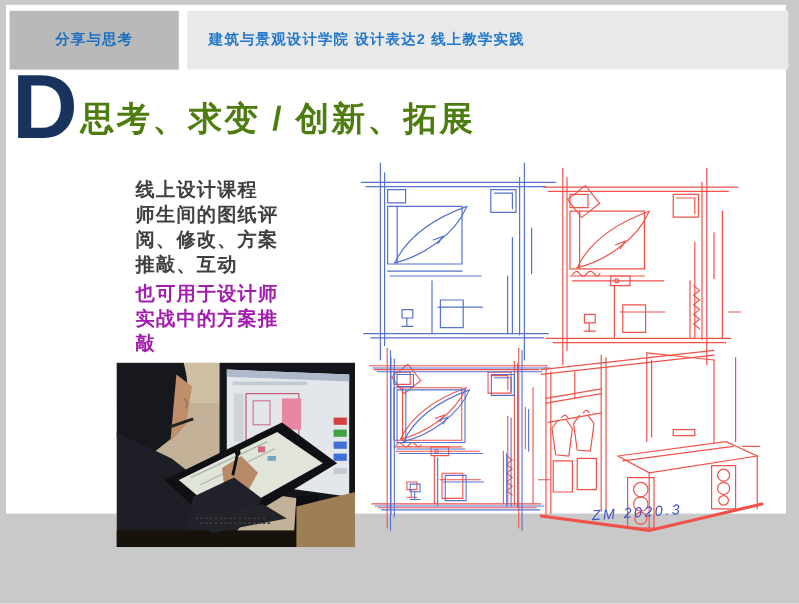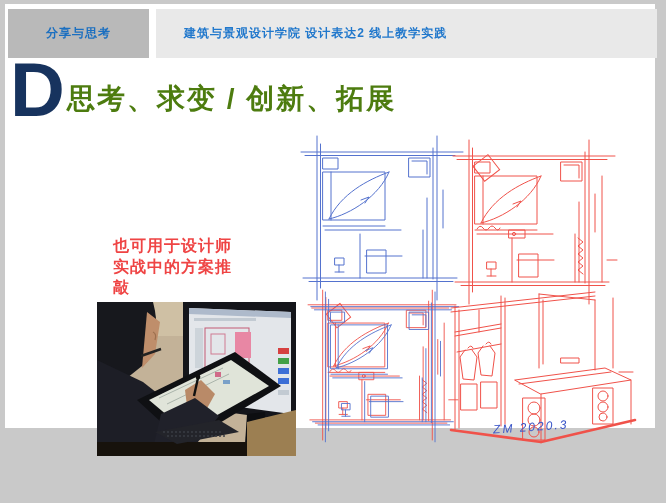--- a/index.html
+++ b/index.html
@@ -21,39 +21,39 @@
   }
   .tab span{
     color:#1b6fc0;font-weight:bold;font-size:12px;letter-spacing:1px;
   }
   .header{
     position:absolute;left:151px;top:5px;width:501px;height:49px;
     background:#e9e9e9;
     display:flex;align-items:center;
   }
   .header span{
-    margin-left:28px;color:#2178cc;font-weight:bold;font-size:12px;letter-spacing:1px;
+    margin-left:18px;color:#2178cc;font-weight:bold;font-size:12px;letter-spacing:1px;
   }
   
   .big-letter{
     position:absolute;left:5px;top:48px;
     font-size:76px;line-height:1;font-weight:bold;color:#17335e;
   }
   .title-text{
     position:absolute;left:62px;top:76px;
     font-size:28px;font-weight:bold;color:#4d7c0f;letter-spacing:2px;white-space:nowrap;
   }
   
   .body-primary,.body-secondary{
     position:absolute;left:108px;margin:0;
     font-size:16px;line-height:21px;font-weight:bold;
     white-space:pre-line;letter-spacing:1px;
   }
   .body-primary{top:144px;color:#404040;}
-  .body-secondary{top:231px;color:#ef4444;}
+  .body-secondary{top:231px;color:#a21caf;}
   
   .photo{
     position:absolute;left:92px;top:298px;width:199px;height:154px;overflow:hidden;
   }
   .photo svg{display:block;}
   
   .sk{position:absolute;overflow:visible;}
   .sk-blue-plan{left:300px;top:134px;width:155px;height:162px;}
   .sk-red-plan{left:452px;top:138px;width:155px;height:162px;}
   .sk-overlay-plan{left:305px;top:288px;width:145px;height:148px;}
@@ -73,20 +73,24 @@
     <span>分享与思考</span>
   </div>
 
   <div class="header">
     <span>建筑与景观设计学院 设计表达2 线上教学实践</span>
   </div>
 
   <span class="big-letter">D</span>
   <span class="title-text">思考、求变 / 创新、拓展</span>
 
+  <p class="body-primary">线上设计课程
+师生间的图纸评
+阅、修改、方案
+推敲、互动</p>
   <p class="body-secondary">也可用于设计师
 实战中的方案推
 敲</p>
 
   <div class="photo">
     <svg width="199" height="154" viewBox="0 0 199 154">
       <rect width="199" height="154" fill="#c3b298"></rect>
       <rect x="0" y="0" width="199" height="34" fill="#cfc0a4"></rect>
       <rect x="150" y="0" width="49" height="60" fill="#d6c9ae"></rect>
 

